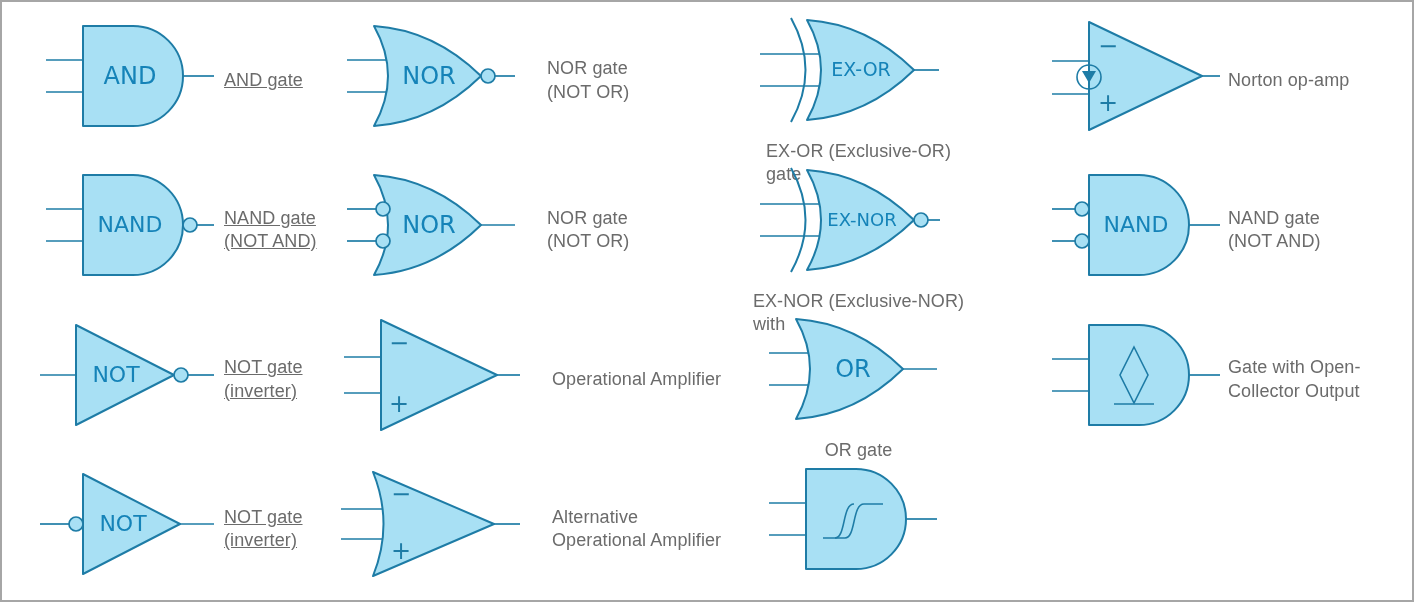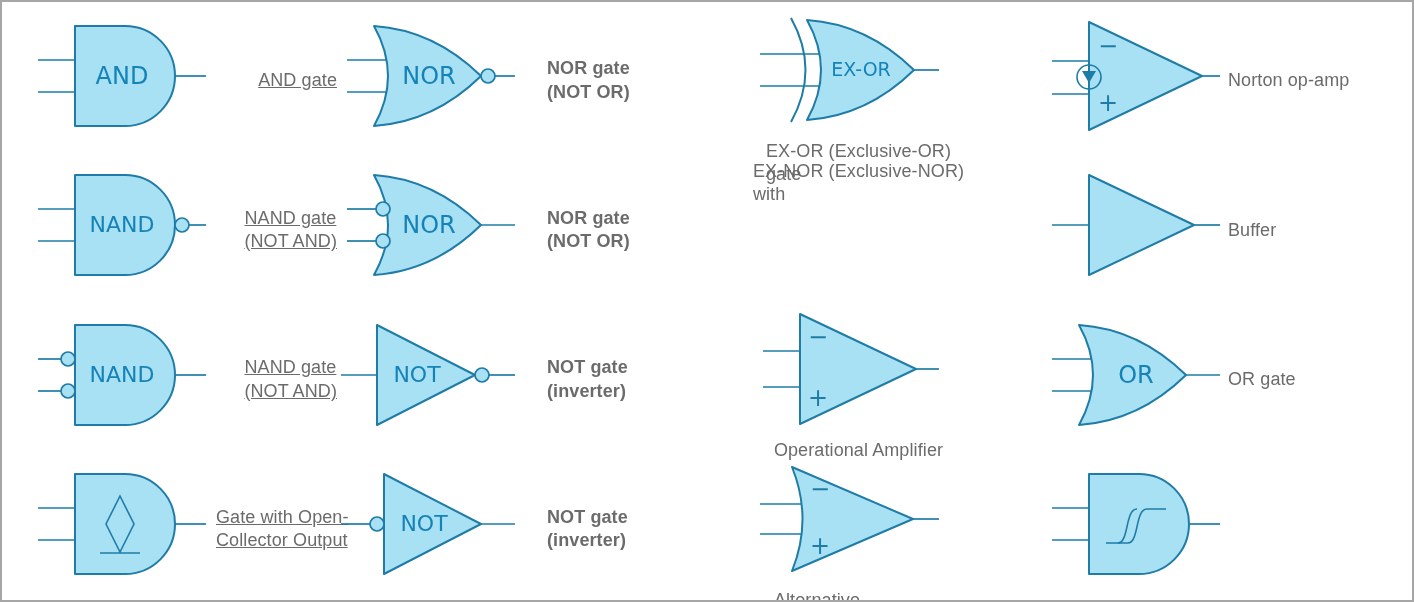--- a/index.html
+++ b/index.html
@@ -11,32 +11,32 @@
   }
   .grid {
     display:grid;
     grid-template-columns:335px 320px 385px 370px;
     grid-auto-rows:149.5px;
   }
   .cell {
     display:flex; align-items:center;
     padding-top:8px; box-sizing:border-box;
   }
-  .cell:nth-child(4n+1){ padding-left:28px;justify-content:space-between; }
-  .cell:nth-child(4n+2){ padding-left:2px;gap:8px;  }
+  .cell:nth-child(4n+1){ padding-left:36px; }
+  .cell:nth-child(4n+2){ padding-left:2px;  }
   .cell:nth-child(4n+3){ padding-left:2px;flex-direction:column;  }
   .cell:nth-child(4n)  { padding-left:2px;  }
   .sym { flex:none; }
   .sym svg { display:block; }
   .lbl {
     color:#6b6b6b; font-size:18px; line-height:1.3;
     white-space:pre; letter-spacing:0.1px;
   }
   .cell:nth-child(4n+1) .lbl { margin-left:6px;text-decoration:underline; }
-  .cell:nth-child(4n+2) .lbl { margin-left:20px;font-weight:bold; }
+  .cell:nth-child(4n+2) .lbl { margin-left:28px; }
   .cell:nth-child(4n+3) .lbl { margin-left:16px; }
   .cell:nth-child(4n)   .lbl { margin-left:4px; }
 
   svg .body   { fill:#a8e0f4; stroke:#1e7ca6; stroke-width:2; stroke-linejoin:round; }
   svg .wire   { stroke:#1e7ca6; stroke-width:1.7; fill:none; }
   svg .bubble { fill:#a8e0f4; stroke:#1e7ca6; stroke-width:1.7; }
   svg .xarc   { fill:none; stroke:#1e7ca6; stroke-width:2; }
   svg .glyph  { fill:none; stroke:#1e7ca6; stroke-width:1.6; }
   svg .solid  { fill:#1e7ca6; stroke:none; }
   svg .gate-text { fill:#1583b8; font-family:"DejaVu Sans", sans-serif; text-anchor:middle; }
@@ -132,34 +132,35 @@
           <circle class="bubble" cx="44" cy="44" r="7"></circle>
           <circle class="bubble" cx="44" cy="76" r="7"></circle>
           <text class="gate-text" x="90" y="68" font-size="24">NOR</text>
         </svg>
       </div>
       <div class="lbl">NOR gate
 (NOT OR)</div>
     </div>
 
     <div class="cell">
+      <div class="sym">
+        <svg width="185" height="130" viewBox="0 0 185 130">
+          <line class="wire" x1="2" y1="44" x2="62" y2="44"></line>
+          <line class="wire" x1="2" y1="76" x2="62" y2="76"></line>
+          <line class="wire" x1="170" y1="60" x2="182" y2="60"></line>
+          <path class="body" d="M49,10 Q109,14 156,60 Q109,106 49,110 Q77,60 49,10 Z"></path>
+          <path class="xarc" d="M33,8 Q62,60 33,112"></path>
+          <circle class="bubble" cx="163" cy="60" r="7"></circle>
+          <text class="gate-text" x="104" y="66" font-size="18">EX-NOR</text>
+        </svg>
+      </div>
       <div class="lbl">EX-NOR (Exclusive-NOR)
 with</div>
     </div>
 
-    <div class="cell">
-      <div class="sym">
-        <svg width="180" height="130" viewBox="0 0 180 130">
-          <line class="wire" x1="8" y1="60" x2="45" y2="60"></line>
-          <line class="wire" x1="150" y1="60" x2="176" y2="60"></line>
-          <path class="body" d="M45,10 L150,60 L45,110 Z"></path>
-        </svg>
-      </div>
-      <div class="lbl">Buffer</div>
-    </div>
 
     <div class="cell">
       <div class="sym">
         <svg width="180" height="130" viewBox="0 0 180 130">
           <line class="wire" x1="8" y1="44" x2="31" y2="44"></line>
           <line class="wire" x1="8" y1="76" x2="31" y2="76"></line>
           <line class="wire" x1="145" y1="60" x2="176" y2="60"></line>
           <path class="body" d="M45,10 H95 A50,50 0 0 1 95,110 H45 Z"></path>
           <circle class="bubble" cx="38" cy="44" r="7"></circle>
           <circle class="bubble" cx="38" cy="76" r="7"></circle>

